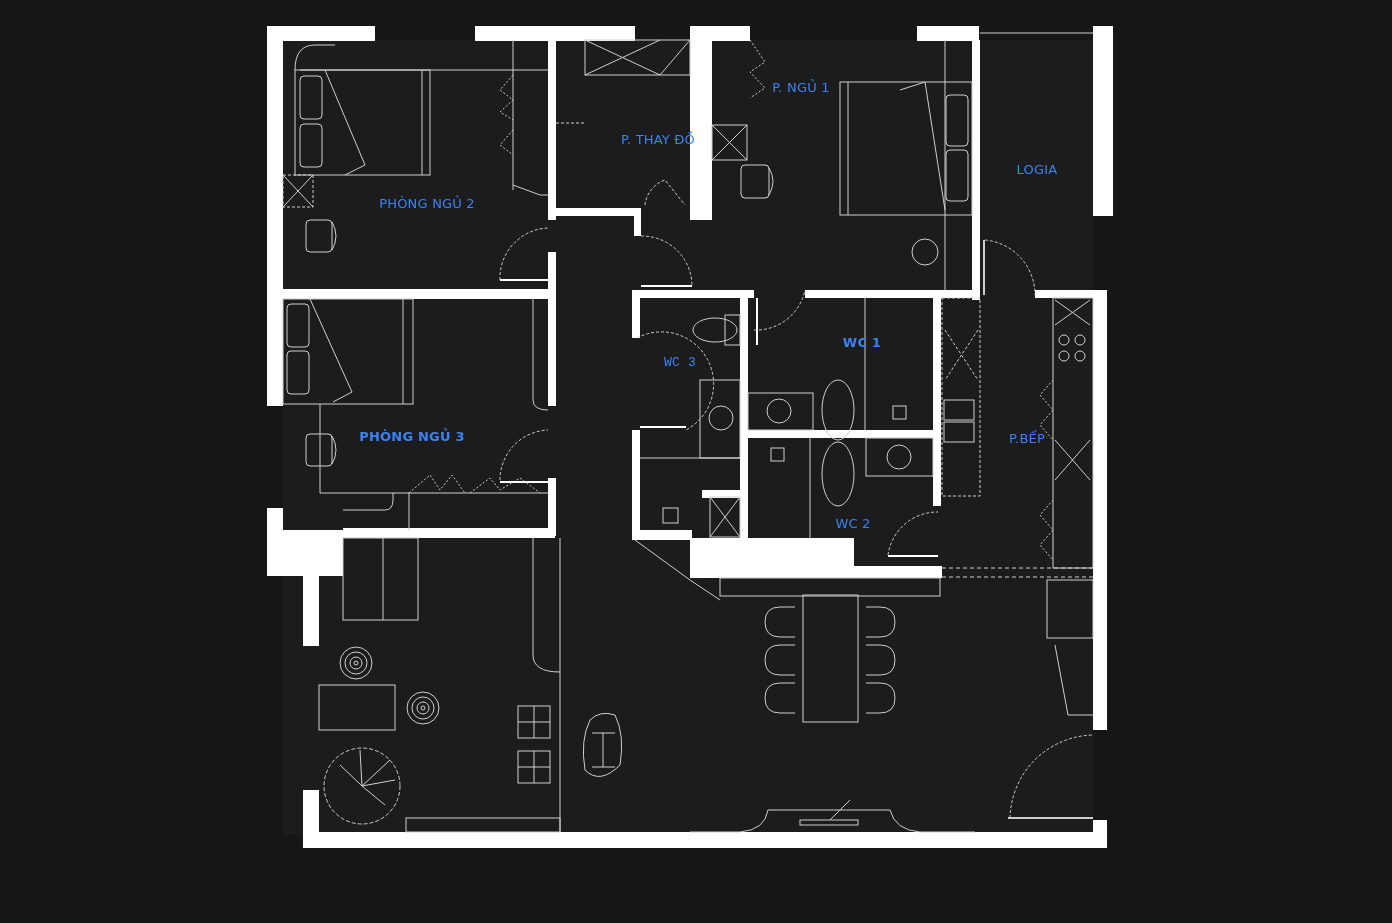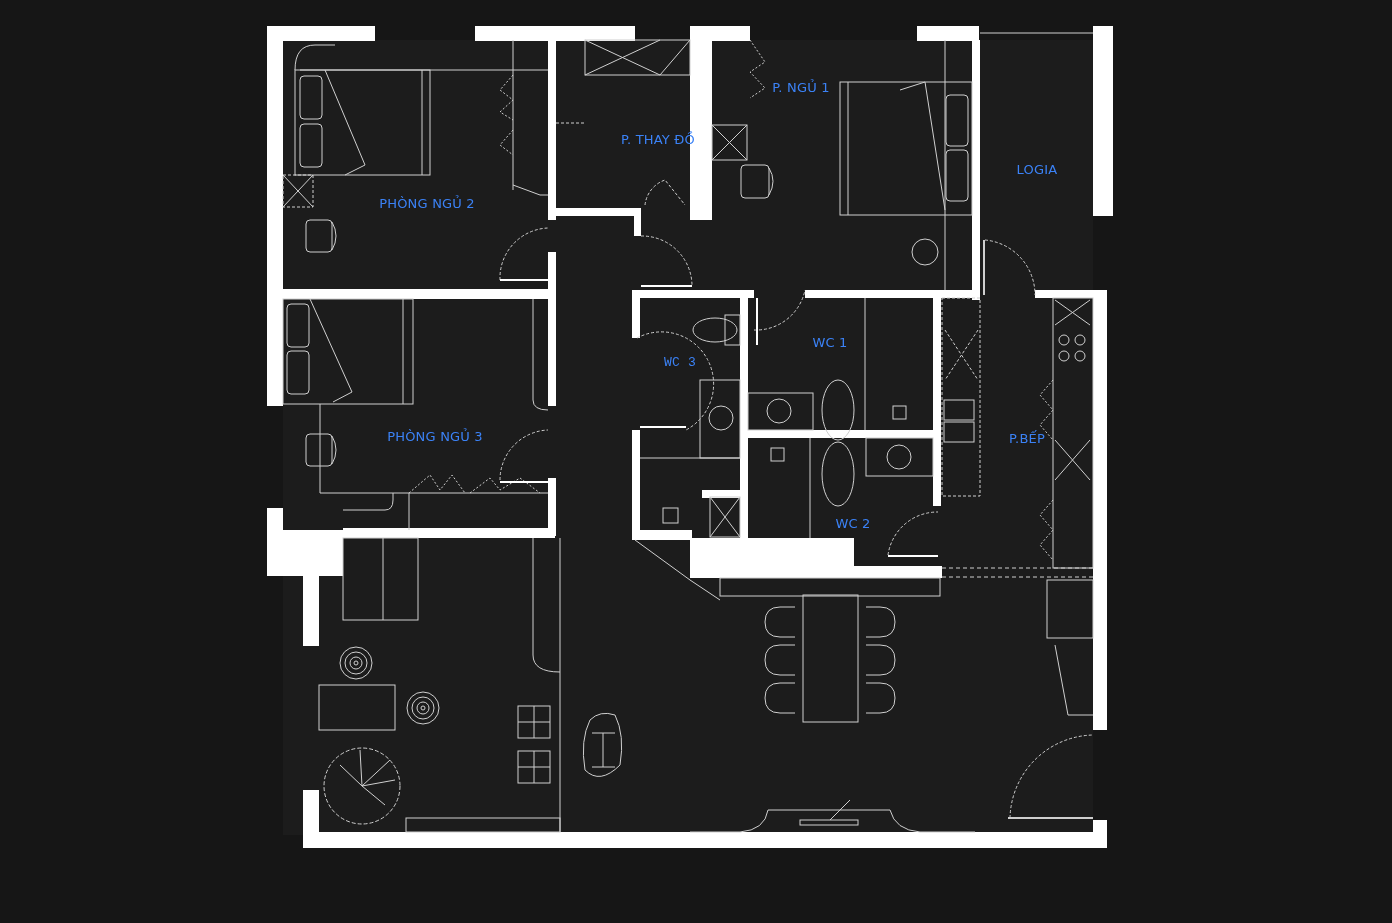--- a/index.html
+++ b/index.html
@@ -239,17 +239,17 @@
     <line x1="640" y1="427" x2="686" y2="427"></line>
     <line x1="757" y1="298" x2="757" y2="345"></line>
     <line x1="888" y1="556" x2="938" y2="556"></line>
   </g>
 </svg>
 
 <div class="label" style="left:427px;top:203px;">PHÒNG NGỦ 2</div>
 <div class="label" style="left:658px;top:139px;">P. THAY ĐỒ</div>
 <div class="label" style="left:801px;top:87px;">P. NGỦ 1</div>
 <div class="label" style="left:1037px;top:169px;text-align:right;">LOGIA</div>
-<div class="label" style="left:435px;top:436px;">PHÒNG NGỦ 3</div>
+<div class="label" style="left:412px;top:436px;font-weight:bold;">PHÒNG NGỦ 3</div>
 <div class="label" style="left:680px;top:362px;font-family:Liberation Mono, monospace;">WC 3</div>
-<div class="label" style="left:830px;top:342px;">WC 1</div>
+<div class="label" style="left:862px;top:342px;font-weight:bold;">WC 1</div>
 <div class="label" style="left:853px;top:507px;margin-top:16px;">WC 2</div>
 <div class="label" style="left:1027px;top:438px;">P.BẾP</div>
 
 </body></html>

